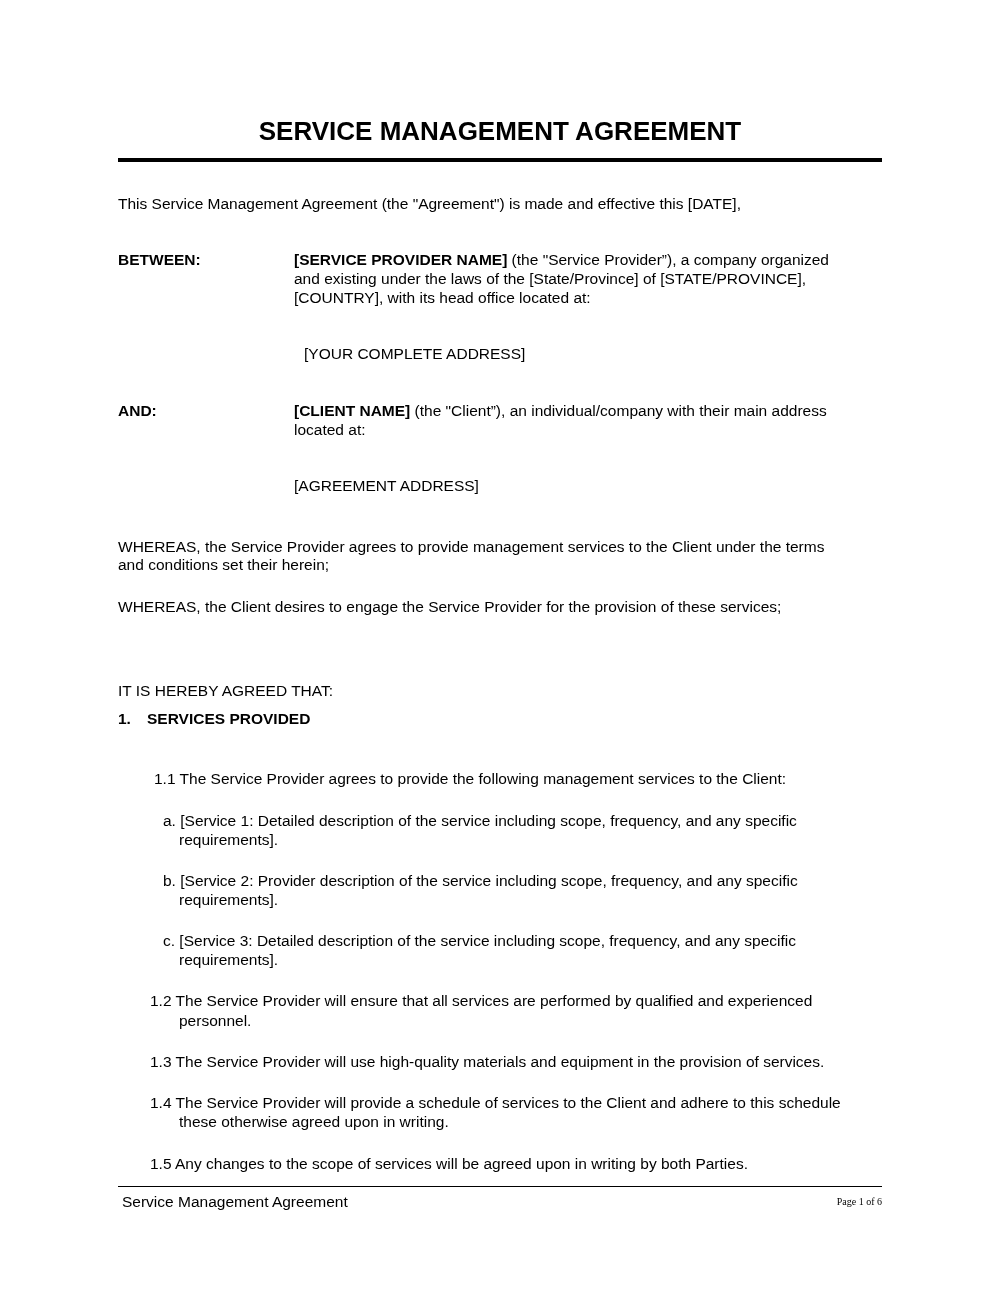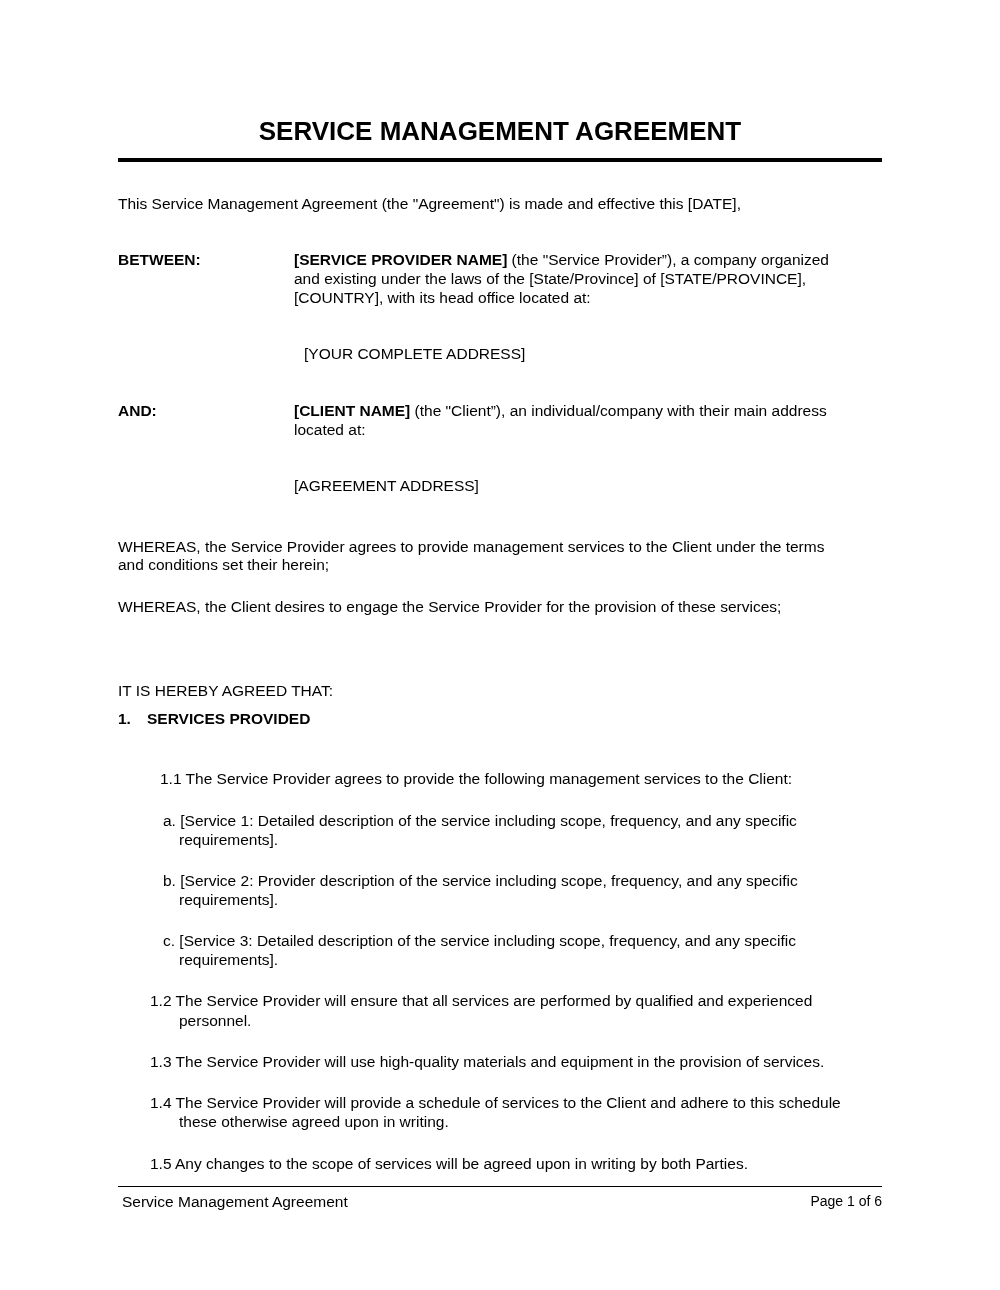--- a/index.html
+++ b/index.html
@@ -6,21 +6,21 @@
   body { width: 1000px; height: 1290px; position: relative; overflow: hidden;
          font-family: "Liberation Sans", sans-serif; color: #000; font-size: 15.5px; }
   .abs { position: absolute; }
   .title { left: 118px; width: 764px; top: 116px; text-align: center;
            font-weight: bold; font-size: 26px; letter-spacing: 0px; }
   .title-rule { left: 118px; width: 764px; top: 158px; height: 0; border-top: 4px solid #000; }
   .line { white-space: nowrap; line-height: 19px; }
   .bold { font-weight: bold; text-align: right; }
   .footer-rule { left: 118px; width: 764px; top: 1186px; border-top: 1.5px solid #000; }
   .footer-left { left: 122px; top: 1192px; font-size: 15.5px; }
-  .footer-right { right: 118px; top: 1192px; font-size: 14px; }
+  .footer-right { right: 118px; top: 1192px; font-size: 10px; font-family: Liberation Serif, serif; }
 </style>
 </head>
 <body>
 
 <div>
 
   <div class="abs title">SERVICE MANAGEMENT AGREEMENT</div>
   <div class="abs title-rule"></div>
 
   <div class="abs line" style="left:118px; top:194px;">This Service Management Agreement (the "Agreement") is made and effective this [DATE],</div>
@@ -41,21 +41,21 @@
   <div class="abs line" style="left:294px; top:476px;">[AGREEMENT ADDRESS]</div>
 
   <div class="abs line" style="left:118px; top:537px;">WHEREAS, the Service Provider agrees to provide management services to the Client under the terms</div>
   <div class="abs line" style="left:118px; top:555px;">and conditions set their herein;</div>
   <div class="abs line" style="left:118px; top:597px;">WHEREAS, the Client desires to engage the Service Provider for the provision of these services;</div>
   <div class="abs line" style="left:118px; top:653px;margin-top:28px;">IT IS HEREBY AGREED THAT:</div>
 
   <div class="abs line bold" style="left:118px; top:709px;">1.</div>
   <div class="abs line bold" style="left:147px; top:709px;">SERVICES PROVIDED</div>
 
-  <div class="abs line" style="left:160px; top:769px;">1.1 The Service Provider agrees to provide the following management services to the Client:</div>
+  <div class="abs line" style="left:154px; top:769px;">1.1 The Service Provider agrees to provide the following management services to the Client:</div>
 
   <div class="abs line" style="left:163px; top:811px;">a. [Service 1: Detailed description of the service including scope, frequency, and any specific</div>
   <div class="abs line" style="left:179px; top:830px;">requirements].</div>
 
   <div class="abs line" style="left:163px; top:871px;">b. [Service 2: Provider description of the service including scope, frequency, and any specific</div>
   <div class="abs line" style="left:179px; top:890px;">requirements].</div>
 
   <div class="abs line" style="left:163px; top:931px;">c. [Service 3: Detailed description of the service including scope, frequency, and any specific</div>
   <div class="abs line" style="left:179px; top:950px;">requirements].</div>
 

